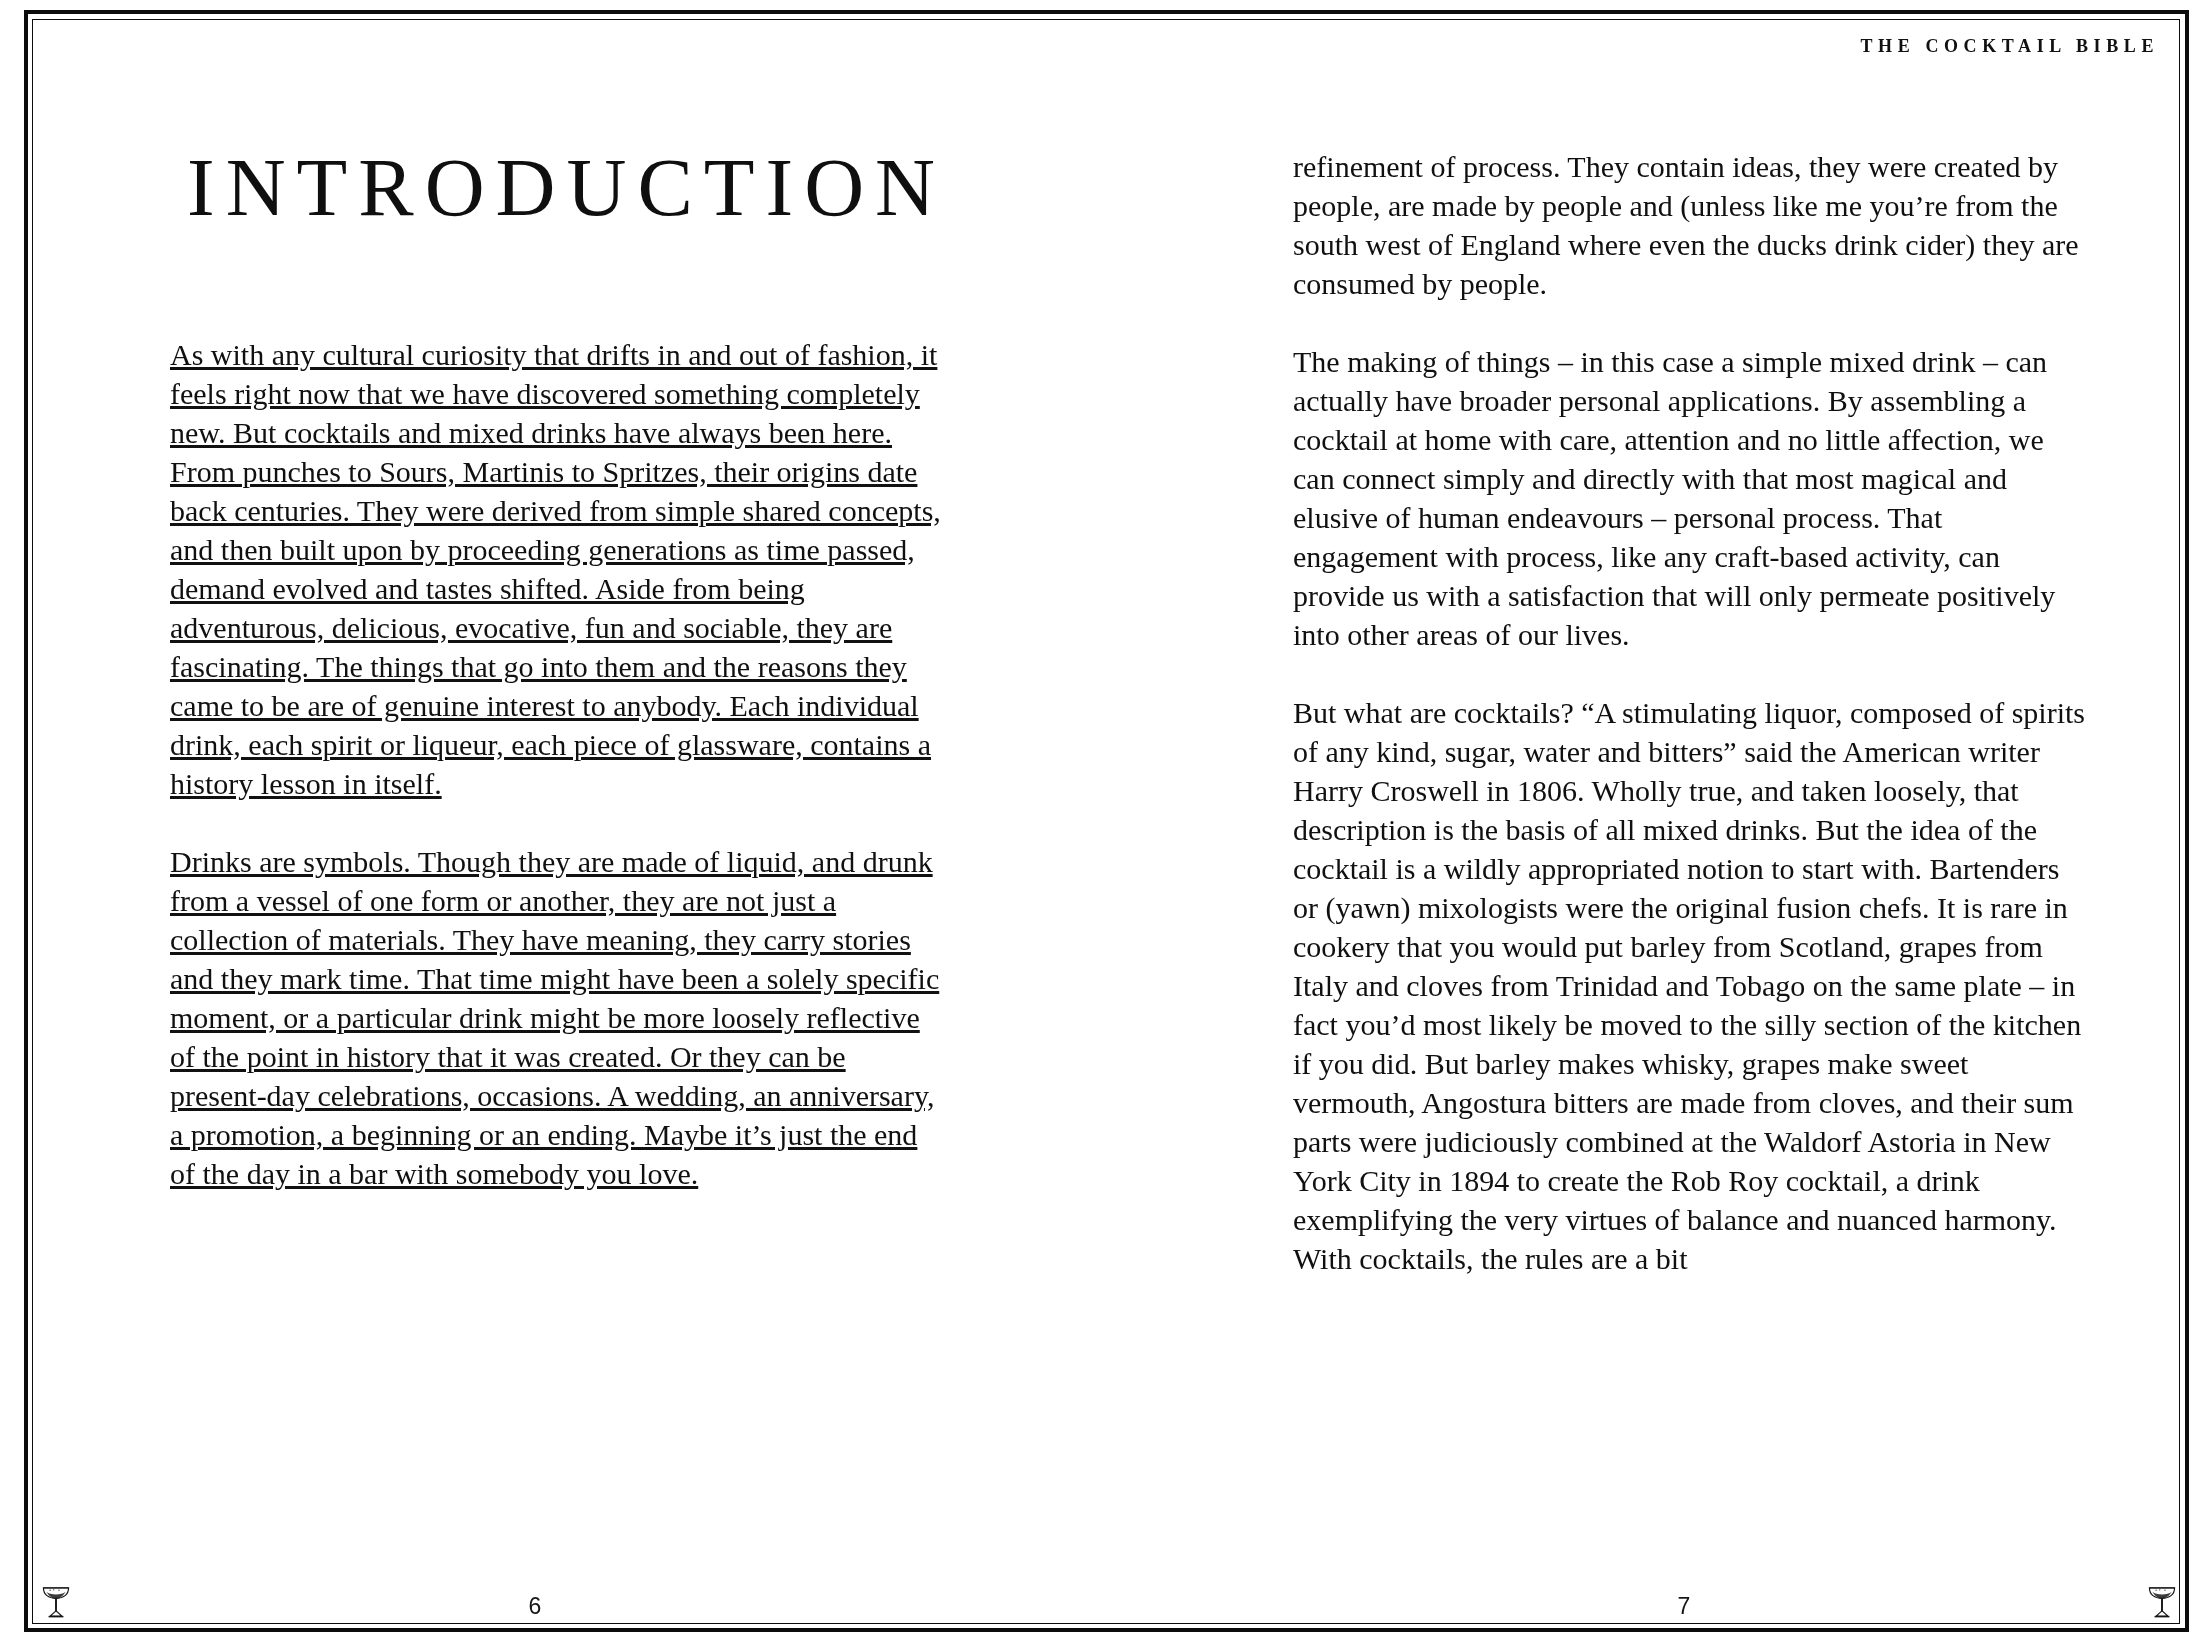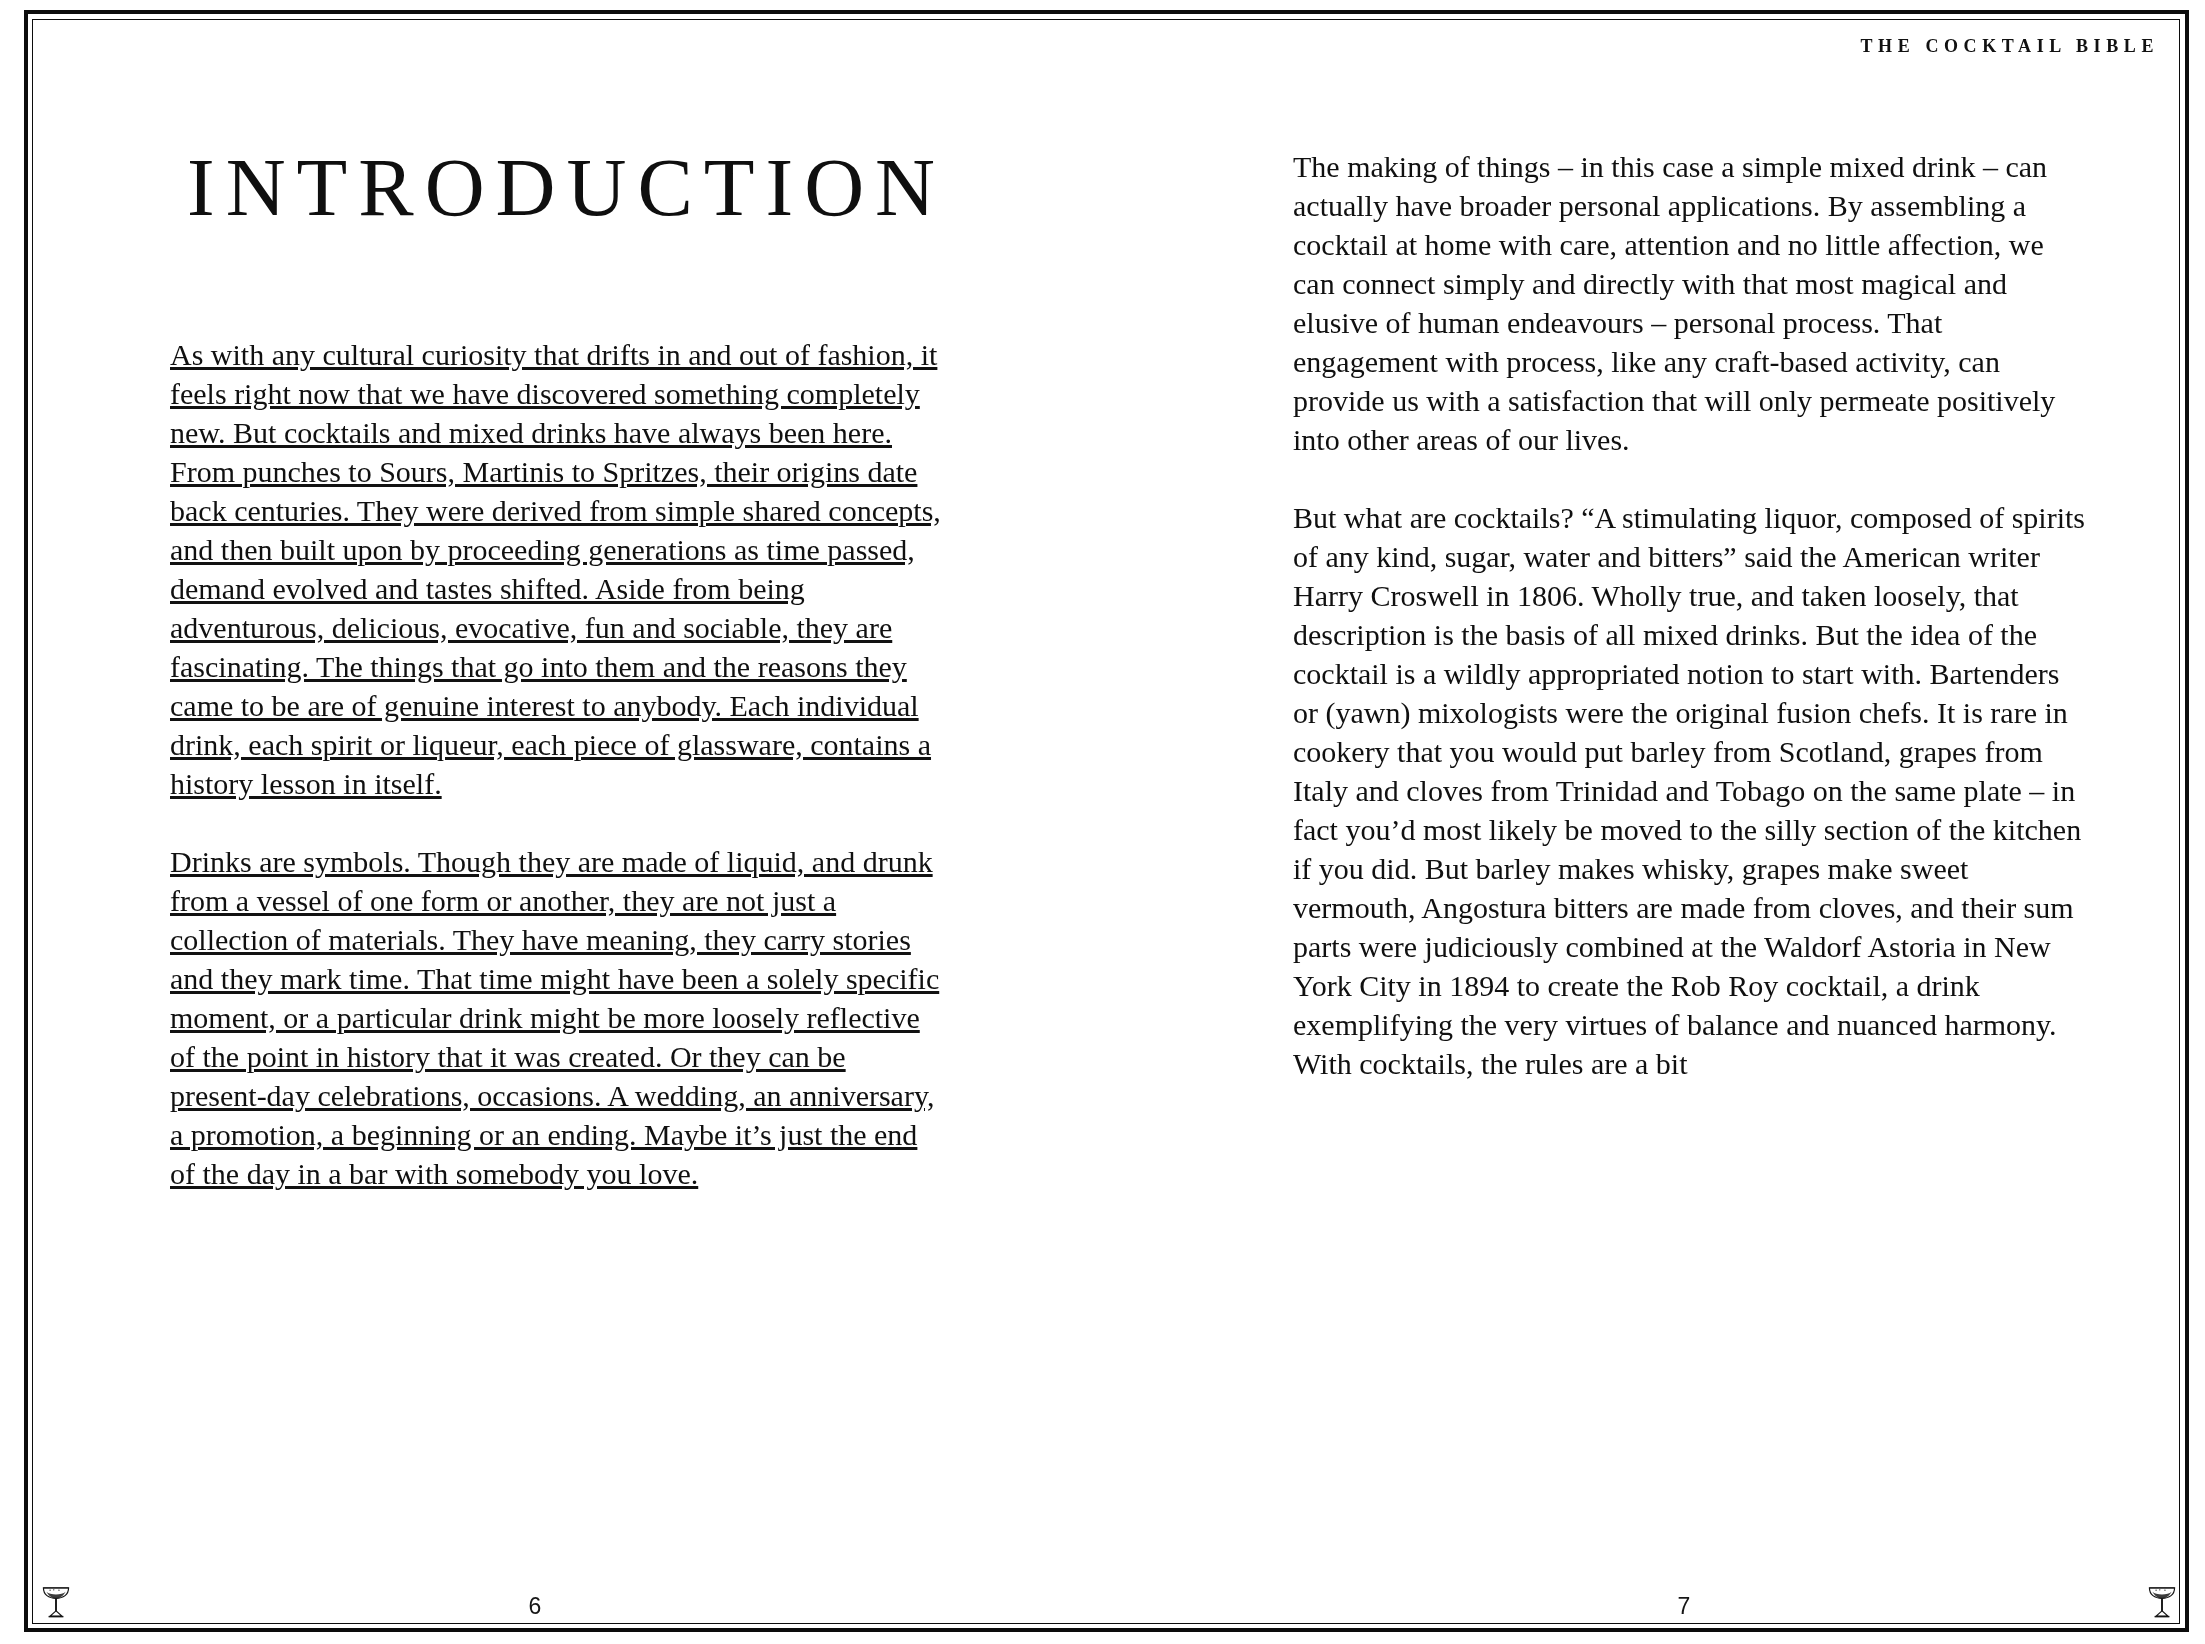--- a/index.html
+++ b/index.html
@@ -104,20 +104,21 @@
 <div class="running-head">THE COCKTAIL BIBLE</div>
 
 <h1 class="page-title">INTRODUCTION</h1>
 
 <div class="text-col col-left">
   <p>As with any cultural curiosity that drifts in and out of fashion, it feels right now that we have discovered something completely new. But cocktails and mixed drinks have always been here. From punches to Sours, Martinis to Spritzes, their origins date back centuries. They were derived from simple shared concepts, and then built upon by proceeding generations as time passed, demand evolved and tastes shifted. Aside from being adventurous, delicious, evocative, fun and sociable, they are fascinating. The things that go into them and the reasons they came to be are of genuine interest to anybody. Each individual drink, each spirit or liqueur, each piece of glassware, contains a history lesson in itself.</p>
   <p>Drinks are symbols. Though they are made of liquid, and drunk from a vessel of one form or another, they are not just a collection of materials. They have meaning, they carry stories and they mark time. That time might have been a solely specific moment, or a particular drink might be more loosely reflective of the point in history that it was created. Or they can be present-day celebrations, occasions. A wedding, an anniversary, a promotion, a beginning or an ending. Maybe it’s just the end of the day in a bar with somebody you love.</p>
 </div>
 
 <div class="text-col col-right">
+  <p>refinement of process. They contain ideas, they were created by people, are made by people and (unless like me you’re from the south west of England where even the ducks drink cider) they are consumed by people.</p>
   <p>The making of things – in this case a simple mixed drink – can actually have broader personal applications. By assembling a cocktail at home with care, attention and no little affection, we can connect simply and directly with that most magical and elusive of human endeavours – personal process. That engagement with process, like any craft-based activity, can provide us with a satisfaction that will only permeate positively into other areas of our lives.</p>
   <p>But what are cocktails? “A stimulating liquor, composed of spirits of any kind, sugar, water and bitters” said the American writer Harry Croswell in 1806. Wholly true, and taken loosely, that description is the basis of all mixed drinks. But the idea of the cocktail is a wildly appropriated notion to start with. Bartenders or (yawn) mixologists were the original fusion chefs. It is rare in cookery that you would put barley from Scotland, grapes from Italy and cloves from Trinidad and Tobago on the same plate – in fact you’d most likely be moved to the silly section of the kitchen if you did. But barley makes whisky, grapes make sweet vermouth, Angostura bitters are made from cloves, and their sum parts were judiciously combined at the Waldorf Astoria in New York City in 1894 to create the Rob Roy cocktail, a drink exemplifying the very virtues of balance and nuanced harmony. With cocktails, the rules are a bit</p>
 </div>
 
 <div class="page-number left">6</div>
 
 <div class="page-number right">7</div>
 
 <svg class="glass-icon left" viewBox="0 0 40 46" xmlns="http://www.w3.org/2000/svg">
   <path d="M3 4 C3 13 10 18 20 18 C30 18 37 13 37 4 Z" fill="#ffffff" stroke="#151515" stroke-width="1.6"></path>

